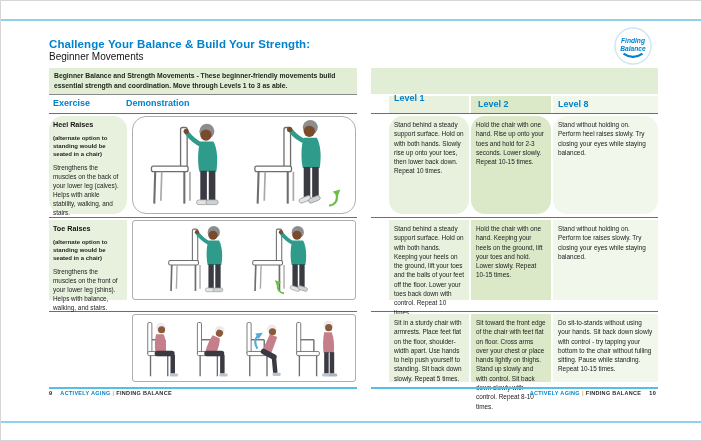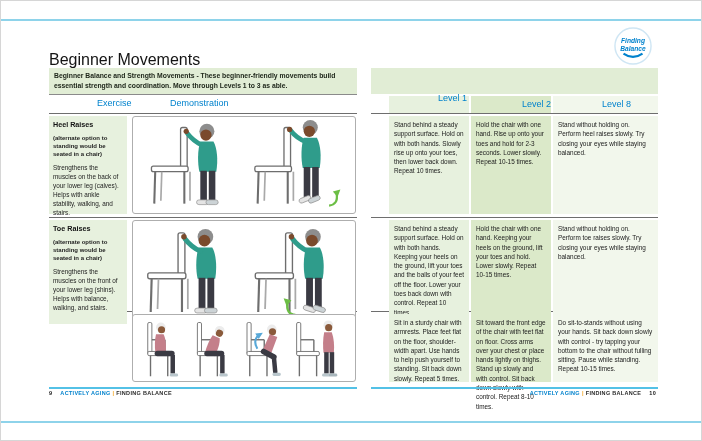--- a/index.html
+++ b/index.html
@@ -6,57 +6,58 @@
   .canvas{
     position:relative;width:702px;height:441px;background:#fff;
     font-family:"Liberation Sans",sans-serif;border:1px solid #d6d6d6;
     box-sizing:border-box;overflow:hidden;color:#1d1d1d;
   }
   .abs{position:absolute;}
   .rule-cyan-full{left:0;width:700px;height:2px;background:#8ed3ea;}
   .rule-cyan-page{height:2px;background:#53c1e6;}
   .rule-gray{height:1px;background:#8a8a8a;}
   .title1{left:48px;top:37px;font-size:11.5px;font-weight:bold;color:#0082cd;letter-spacing:.1px;}
-  .title2{left:48px;top:50px;font-size:16px;color:#141414;}
+  .title2{left:48px;top:50px;font-size:10px;color:#141414;}
   .info-box{top:67px;background:#e1edd5;box-sizing:border-box;padding:3px 5px;
     font-size:6.8px;font-weight:bold;line-height:1.4;color:#20281c;height:26px;}
-  .col-head{font-size:9px;font-weight:normal;color:#0082cd;margin-left:44px;}
+  .col-head{font-size:9px;font-weight:bold;color:#0082cd;}
   .hdr-bg{top:95px;height:17px;}
   .excell{left:48px;width:78px;background:#e7f1de;box-sizing:border-box;padding:4px 4px;}
   .exname{font-size:7.2px;font-weight:bold;color:#141414;}
   .exnote{font-size:6px;font-weight:bold;line-height:1.35;margin-top:5px;color:#1d1d1d;}
   .exnote:empty{display:none;}
   .exdesc{font-size:6.4px;line-height:1.4;margin-top:6px;color:#1d1d1d;}
   .demo-box{left:131px;width:224px;border:1px solid #aeaeae;border-radius:3px;background:#fff;
     box-sizing:border-box;display:flex;align-items:center;justify-content:center;}
   .demo-svg{width:96%;height:94%;}
   .lvlcell{box-sizing:border-box;padding:4px 5px;font-size:6.4px;line-height:1.45;color:#1b1b1b;}
   .c1{left:388px;width:80px;background:#e7f1de;}
   .c2{left:470px;width:80px;background:#dbe9c9;}
   .c3{left:552px;width:105px;background:#f2f7ec;}
-  .r1{top:115px;height:98px;}
-  .r2{top:219px;height:104px;}
+  .r1{top:115px;height:98px;border-radius:14px;}
+  .r2{top:219px;height:80px;}
   .r3{top:313px;height:68px;}
   .footer{top:389px;font-size:5.5px;font-weight:bold;letter-spacing:.3px;display:flex;align-items:center;}
   .fpn{color:#141414;margin-right:8px;}
   .fbrand{color:#0082cd;}
   .fsep{color:#f5a623;margin:0 2px;}
   .fseries{color:#2a2a2a;}
   .logo{left:613px;top:26px;width:38px;height:38px;}
   .logo-t{font-family:"Liberation Sans",sans-serif;font-style:italic;font-weight:bold;
     font-size:7px;fill:#0082cd;text-anchor:middle;}
 </style>
 </head>
 <body>
 
 <div class="canvas">
 
   <div class="abs rule-cyan-full" style="top:18px;"></div>
   <div class="abs rule-cyan-full" style="top:420px;"></div>
 
+  <div class="abs title1">Challenge Your Balance &amp; Build Your Strength:</div>
   <div class="abs title2">Beginner Movements</div>
 
   <div class="abs info-box" style="left:48px;width:308px;">Beginner Balance and Strength Movements - These beginner-friendly movements build essential strength and coordination. Move through Levels 1 to 3 as able.</div>
   <div class="abs info-box" style="left:370px;width:287px;"></div>
 
   <div class="abs rule-gray" style="left:48px;top:93px;width:308px;"></div>
   <div class="abs col-head" style="left:52px;top:97px;">Exercise</div>
   <div class="abs col-head" style="left:125px;top:97px;">Demonstration</div>
   <div class="abs rule-gray" style="left:48px;top:112px;width:308px;background:#6e6e6e;"></div>
 

